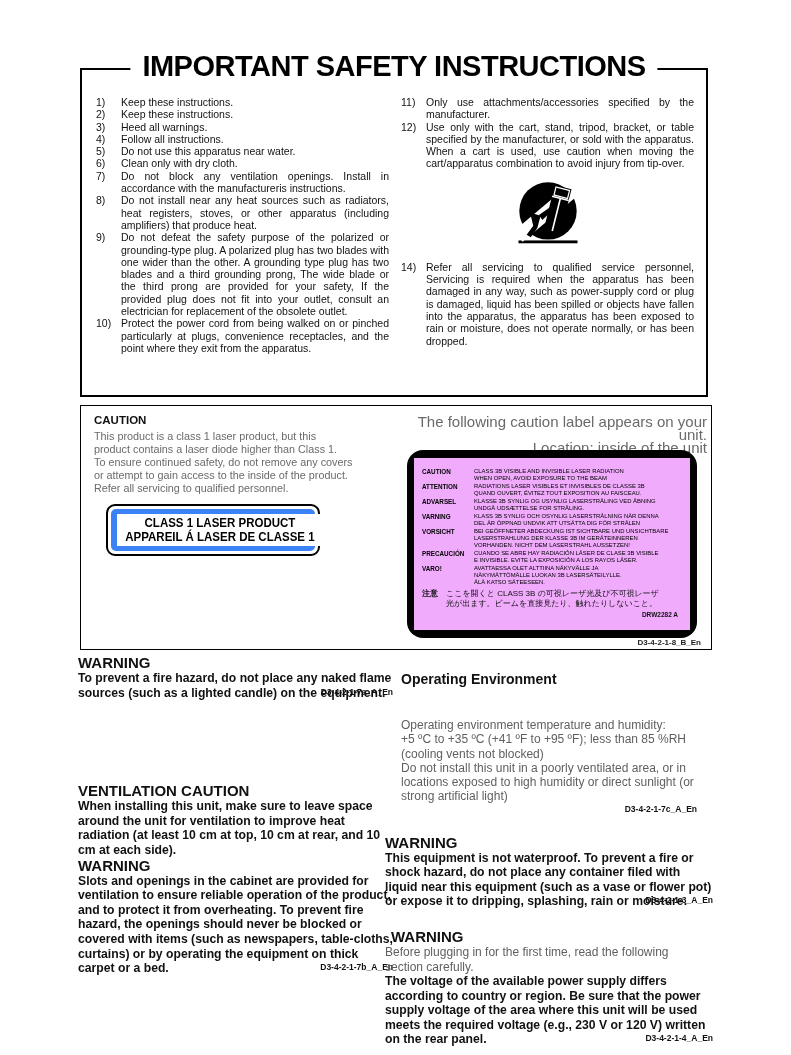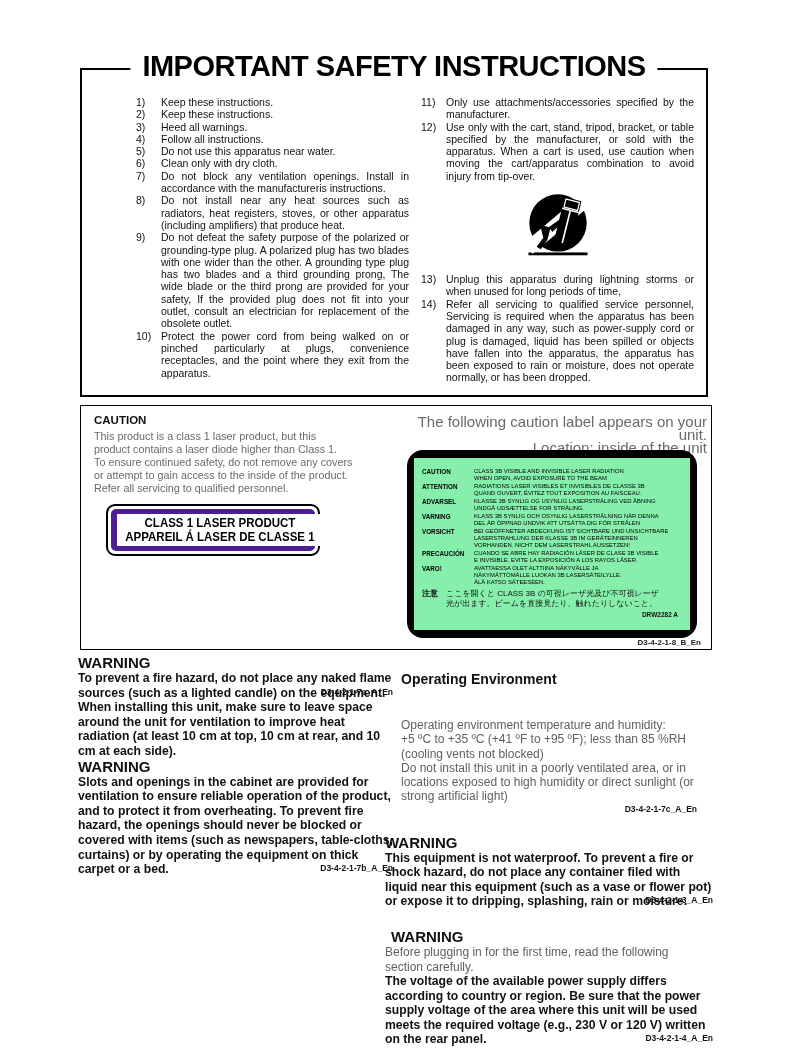--- a/index.html
+++ b/index.html
@@ -4,21 +4,21 @@
 <style>
   html,body{margin:0;padding:0;background:#e8e8e8;}
   .page{
     position:relative;width:791px;height:1055px;background:#ffffff;
     font-family:"Liberation Sans", sans-serif;color:#111;overflow:hidden;
     margin:0 auto;
   }
   
   .main-box{
     position:absolute;left:80px;top:68px;width:628px;height:329px;
-    border:2px solid #000;box-sizing:border-box;padding-left:40px;
+    border:2px solid #000;box-sizing:border-box;
   }
   .main-title{
     position:absolute;left:50%;top:-20px;transform:translateX(-50%);
     background:#fff;padding:0 12px;white-space:nowrap;
     font-size:29px;font-weight:bold;letter-spacing:-0.5px;color:#000;
   }
   .cols{display:flex;padding:26px 12px 0 14px;box-sizing:border-box;gap:12px;}
   .col{width:296px;}
   .item{display:flex;margin:0;}
   .item .num{width:25px;flex:none;font-size:10.5px;line-height:12.3px;}
@@ -32,37 +32,37 @@
   .caution-heading{position:absolute;left:13px;top:8px;font-size:11.5px;font-weight:bold;color:#111;}
   .caution-body{
     position:absolute;left:13px;top:24px;width:305px;
     font-size:10.8px;line-height:13px;color:#6a6a6a;white-space:pre-line;
   }
   .laser-label{
     position:absolute;left:25px;top:98px;width:214px;height:52px;
     border:2px solid #000;border-radius:9px;box-sizing:border-box;padding:3px;
   }
   .laser-label-inner{
-    background:#4c1d95;border-radius:5px;height:100%;box-sizing:border-box;
+    background:#3b82f6;border-radius:5px;height:100%;box-sizing:border-box;
     padding:5px 6px;display:flex;
   }
   .laser-label-white{
     background:#fff;flex:1;display:flex;flex-direction:column;
     align-items:center;justify-content:center;
   }
   .laser-line{font-size:12.5px;font-weight:bold;line-height:14px;transform:scaleX(0.92);white-space:nowrap;color:#000;}
   .caution-note{
     position:absolute;left:326px;top:9px;width:300px;
     font-size:15px;line-height:13px;color:#6a6a6a;white-space:pre-line;text-align:right;
   }
   .ml-label{
     position:absolute;left:326px;top:44px;width:290px;height:188px;
     background:#000;border-radius:16px;box-sizing:border-box;padding:8px 7px;
   }
-  .ml-inner{background:#86efac;height:100%;box-sizing:border-box;padding:10px 6px 2px 8px;overflow:hidden;}
+  .ml-inner{background:#f0abfc;height:100%;box-sizing:border-box;padding:10px 6px 2px 8px;overflow:hidden;}
   .ml-row{display:flex;margin-bottom:1px;}
   .ml-term{width:52px;flex:none;font-size:6.3px;font-weight:bold;line-height:7px;color:#000;}
   .ml-lines{flex:1;font-size:5.9px;line-height:7px;color:#000;white-space:pre-line;}
   .ml-row-jp{display:flex;margin-top:3px;}
   .ml-term-jp{width:24px;flex:none;font-size:8px;font-weight:bold;line-height:10px;}
   .ml-lines-jp{flex:1;font-size:8px;line-height:10px;white-space:pre-line;}
   .ml-code{text-align:right;font-size:6.5px;font-weight:bold;margin-top:2px;padding-right:6px;}
   .doc-code{position:absolute;right:10px;bottom:2px;font-size:8px;font-weight:bold;color:#222;text-align:center;}
   
   .bcol-left{position:absolute;left:78px;top:655px;width:315px;}
@@ -155,24 +155,20 @@
               <line x1="50" y1="29" x2="71" y2="29" stroke="#fff" stroke-width="2"></line>
               <line x1="60.5" y1="29" x2="60.5" y2="70" stroke="#fff" stroke-width="2"></line>
               <rect x="52" y="17" width="17" height="10" fill="none" stroke="#fff" stroke-width="1.5"></rect>
             </g>
             <circle cx="33" cy="40" r="5.5" fill="#000"></circle>
             <path d="M28 47 L41 51 L37 66 L29 77 L24 74 L32 63 L30 55 Z" fill="#000"></path>
             <path d="M39 50 L52 41 L55 45 L43 56 Z" fill="#000"></path>
           </svg>
         </div>
         <div class="item">
-            <span class="num">13)</span>
-            <span class="txt">Unplug this apparatus during lightning storms or when unused for long periods of time,</span>
-          </div>
-        <div class="item">
             <span class="num">14)</span>
             <span class="txt">Refer all servicing to qualified service personnel, Servicing is required when the apparatus has been damaged in any way, such as power-supply cord or plug is damaged, liquid has been spilled or objects have fallen into the apparatus, the apparatus has been exposed to rain or moisture, does not operate normally, or has been dropped.</span>
           </div>
       </div>
     </div>
   </div>
 
   <div class="caution-box">
     <div class="caution-heading">CAUTION</div>
     <div class="caution-body">This product is a class 1 laser product, but this
@@ -244,20 +240,21 @@
     <div class="doc-code">D3-4-2-1-8_B_En</div>
   </div>
 
   <div class="bcol-left">
     <div class="sec-heading">WARNING</div>
     <div class="sec-body-bold">
       <span>To prevent a fire hazard, do not place any naked flame sources (such as a lighted candle) on the equipment.</span>
       <span class="code">D3-4-2-1-7a_A_En</span>
     </div>
 
+    <div class="sec-heading gap-83">VENTILATION CAUTION</div>
     <div class="sec-body-bold">
       <span>When installing this unit, make sure to leave space around the unit for ventilation to improve heat radiation (at least 10 cm at top, 10 cm at rear, and 10 cm at each side).</span>
     </div>
     <div class="sec-heading">WARNING</div>
     <div class="sec-body-bold">
       <span>Slots and openings in the cabinet are provided for ventilation to ensure reliable operation of the product, and to protect it from overheating. To prevent fire hazard, the openings should never be blocked or covered with items (such as newspapers, table-cloths, curtains) or by operating the equipment on thick carpet or a bed.</span>
       <span class="code">D3-4-2-1-7b_A_En</span>
     </div>
   </div>
 

